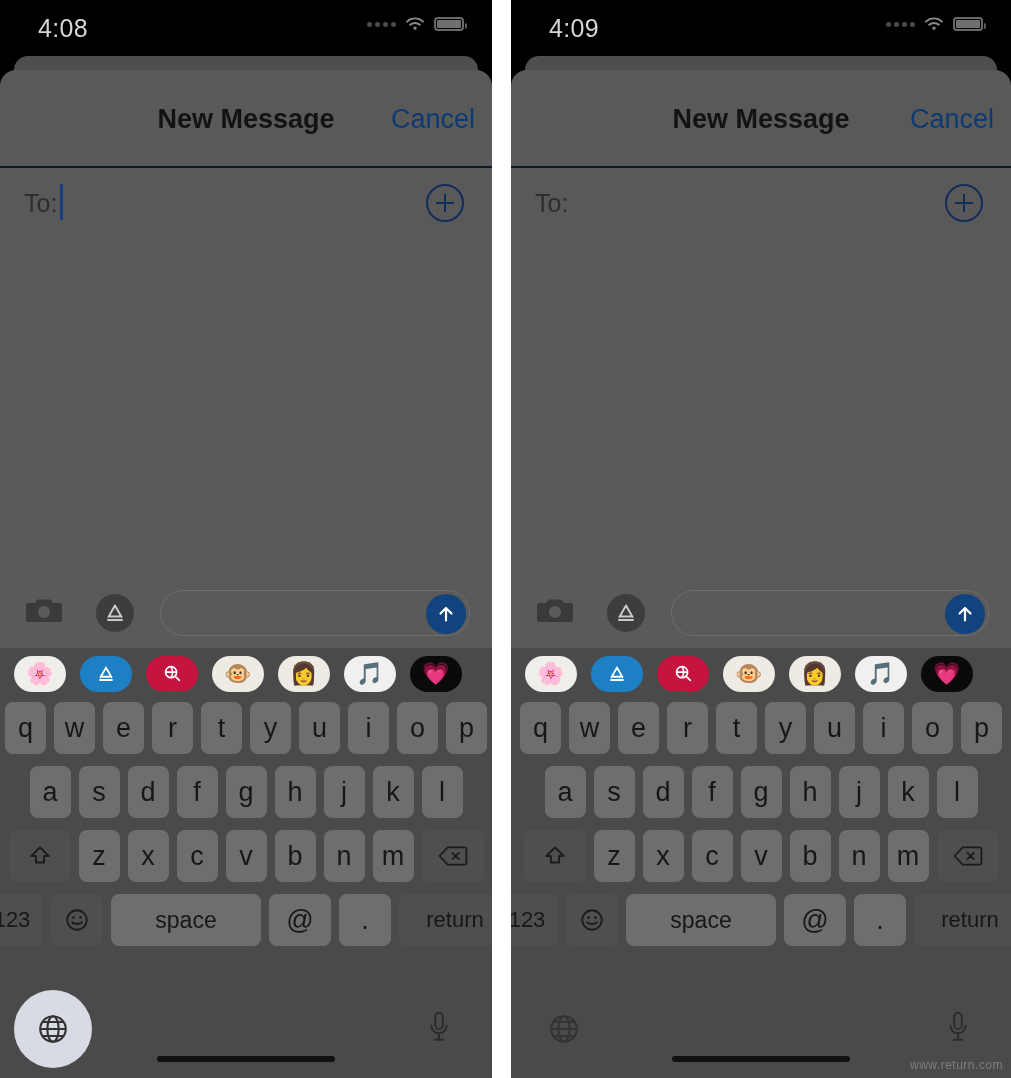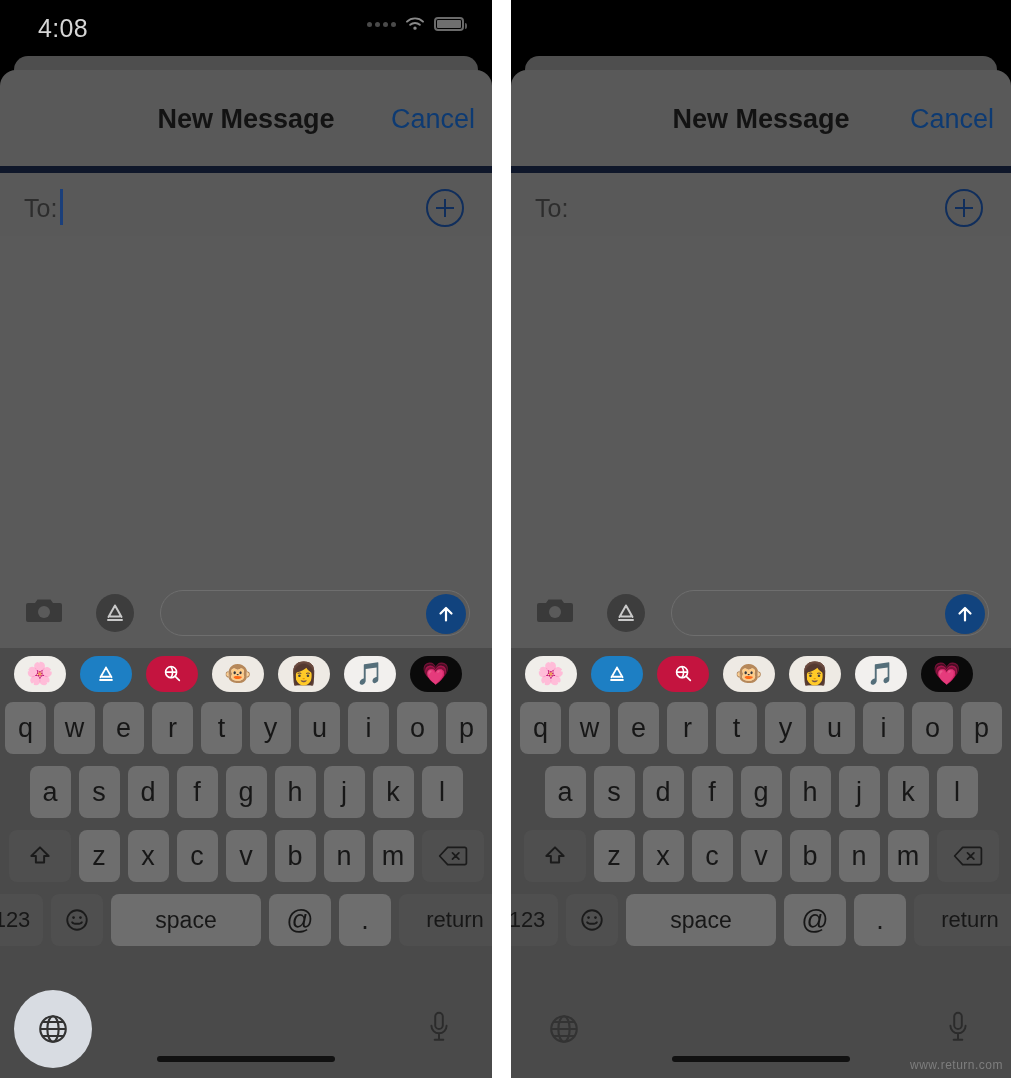--- a/index.html
+++ b/index.html
@@ -56,21 +56,21 @@
   .nav-title {
     position: absolute; left: 0; right: 0; top: 34px; text-align: center;
     font-size: 27px; font-weight: bold; color: #131313;
   }
   .nav-cancel {
     position: absolute; right: 17px; top: 34px;
     font-size: 27px; color: #0d3a72;
   }
   .to-row {
     position: relative; height: 88px;
-    border-top: 7px solid #0f172a; border-bottom: 1px solid #6b6b6b;
+    border-top: 2px solid #0f172a; border-bottom: 1px solid #6b6b6b;
   }
   .to-label {
     position: absolute; left: 24px; top: 21px; font-size: 25px; color: #2d2d2d;
   }
   .to-caret {
     position: absolute; left: 60px; top: 16px; width: 3px; height: 36px;
     background: #1b3f7a;
   }
   .plus-btn {
     position: absolute; right: 28px; top: 16px; width: 38px; height: 38px;
@@ -311,20 +311,39 @@
           <rect x="8.5" y="2" width="7" height="15" rx="3.5" stroke="#2b2b2b" stroke-width="1.8" fill="none"></rect>
           <path d="M5 14a7 7 0 0 0 14 0M12 21v6M8 27h8" stroke="#2b2b2b" stroke-width="1.8" fill="none" stroke-linecap="round"></path>
         </svg>
         <span class="home-ind"></span>
       </div>
     </div>
   </div>
 
   <div class="panel" id="panel-right">
 
+    <div class="statusbar">
+      <div class="status-time">4:09</div>
+      <div class="status-right">
+        <span class="sig-dots">
+            <i></i>
+            <i></i>
+            <i></i>
+            <i></i>
+          </span>
+        <svg class="wifi-ic" viewBox="0 0 24 18">
+          <path d="M12 15.6a1.9 1.9 0 1 0 0-3.8 1.9 1.9 0 0 0 0 3.8z" fill="#8a8a8a"></path>
+          <path d="M6.6 9.9a8 8 0 0 1 10.8 0" stroke="#8a8a8a" stroke-width="2.2" fill="none" stroke-linecap="round"></path>
+          <path d="M3 6.3a13 13 0 0 1 18 0" stroke="#8a8a8a" stroke-width="2.2" fill="none" stroke-linecap="round"></path>
+        </svg>
+        <span class="batt">
+            <i></i>
+          </span>
+      </div>
+    </div>
 
     <div class="sheet-behind"></div>
 
     <div class="sheet">
       <div class="navbar">
         <div class="nav-title">New Message</div>
         <div class="nav-cancel">Cancel</div>
       </div>
       <div class="to-row">
         <span class="to-label">To:</span>

